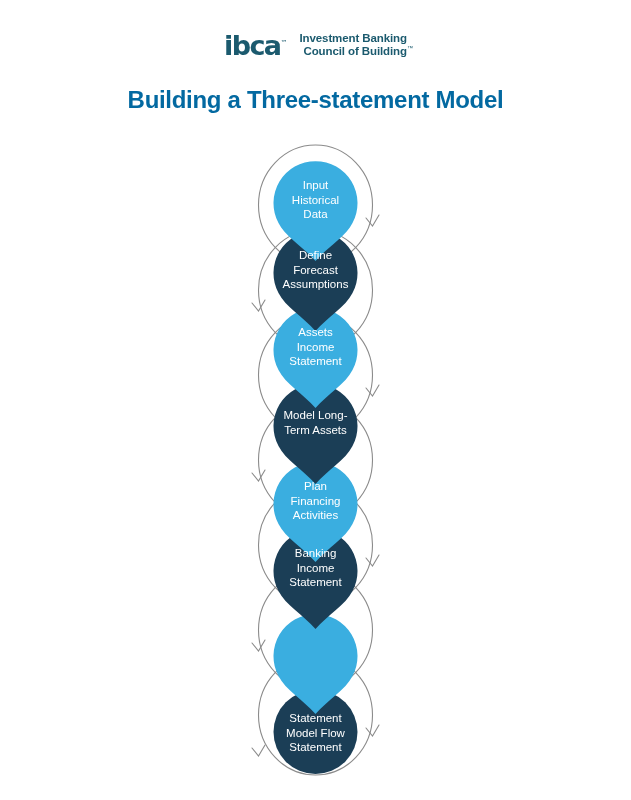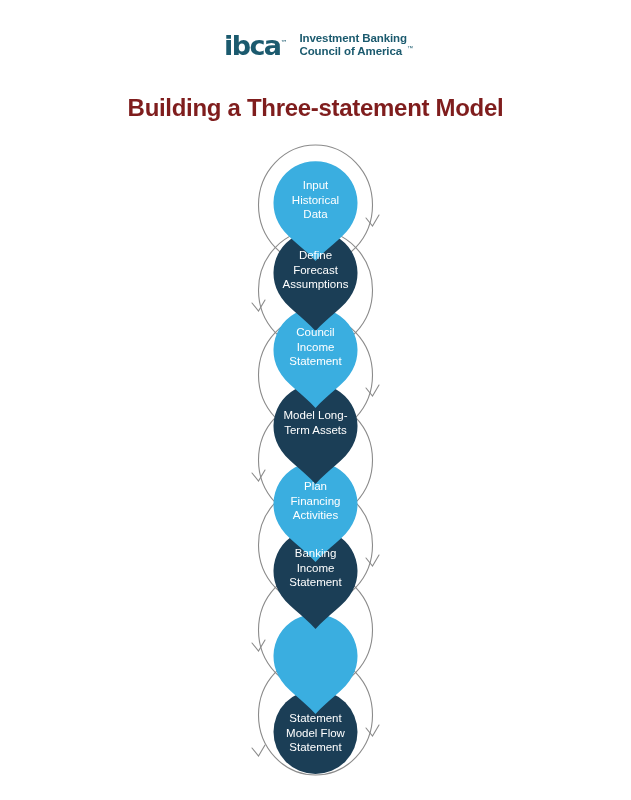--- a/index.html
+++ b/index.html
@@ -43,41 +43,42 @@
     letter-spacing: 0;
     font-weight: 400;
   }
   .logo-text {
     color: #1b5a6e;
     font-size: 11.5px;
     font-weight: 600;
     line-height: 13px;
     letter-spacing: -0.1px;
     position: relative;
+    text-align: right;
   }
   .logo-text span { display: block; white-space: nowrap; }
   .logo-text .tm2 {
     position: absolute;
     right: -6px;
     bottom: 3px;
     font-size: 6px;
     font-weight: 400;
     display: inline;
   }
 
   
   .page-title {
     position: absolute;
-    top: 94px;
+    top: 86px;
     left: 0;
     width: 631px;
     text-align: center;
     font-size: 24px;
     font-weight: 700;
-    color: #7f1d1d;
+    color: #0369a1;
     letter-spacing: -0.3px;
   }
 
   
   .diagram {
     position: absolute;
     top: 130px;
     left: 0;
     width: 631px;
     height: 660px;
@@ -97,21 +98,21 @@
     pointer-events: none;
   }
 </style>
 </head>
 <body>
 
 <div class="logo-row">
   <div class="logo-mark"><span>ibca</span><span class="logo-tm">™</span></div>
   <div class="logo-text">
     <span>Investment Banking</span>
-    <span>Council of America</span>
+    <span>Council of Building</span>
     <span class="tm2">™</span>
   </div>
 </div>
 
 <div class="page-title">Building a Three-statement Model</div>
 
 <div class="diagram">
   <svg width="631" height="660" viewBox="0 0 631 660">
     <defs>
 
@@ -205,21 +206,21 @@
       <div>Define</div>
       <div>Forecast</div>
       <div>Assumptions</div>
     </div>
   <div class="node-label" style="top:48px">
       <div>Input</div>
       <div>Historical</div>
       <div>Data</div>
     </div>
   <div class="node-label" style="top:195px">
-      <div>Council</div>
+      <div>Assets</div>
       <div>Income</div>
       <div>Statement</div>
     </div>
   <div class="node-label" style="top:349px">
       <div>Plan</div>
       <div>Financing</div>
       <div>Activities</div>
     </div>
   <div class="node-label" style="top:278px">
       <div>Model Long-</div>

